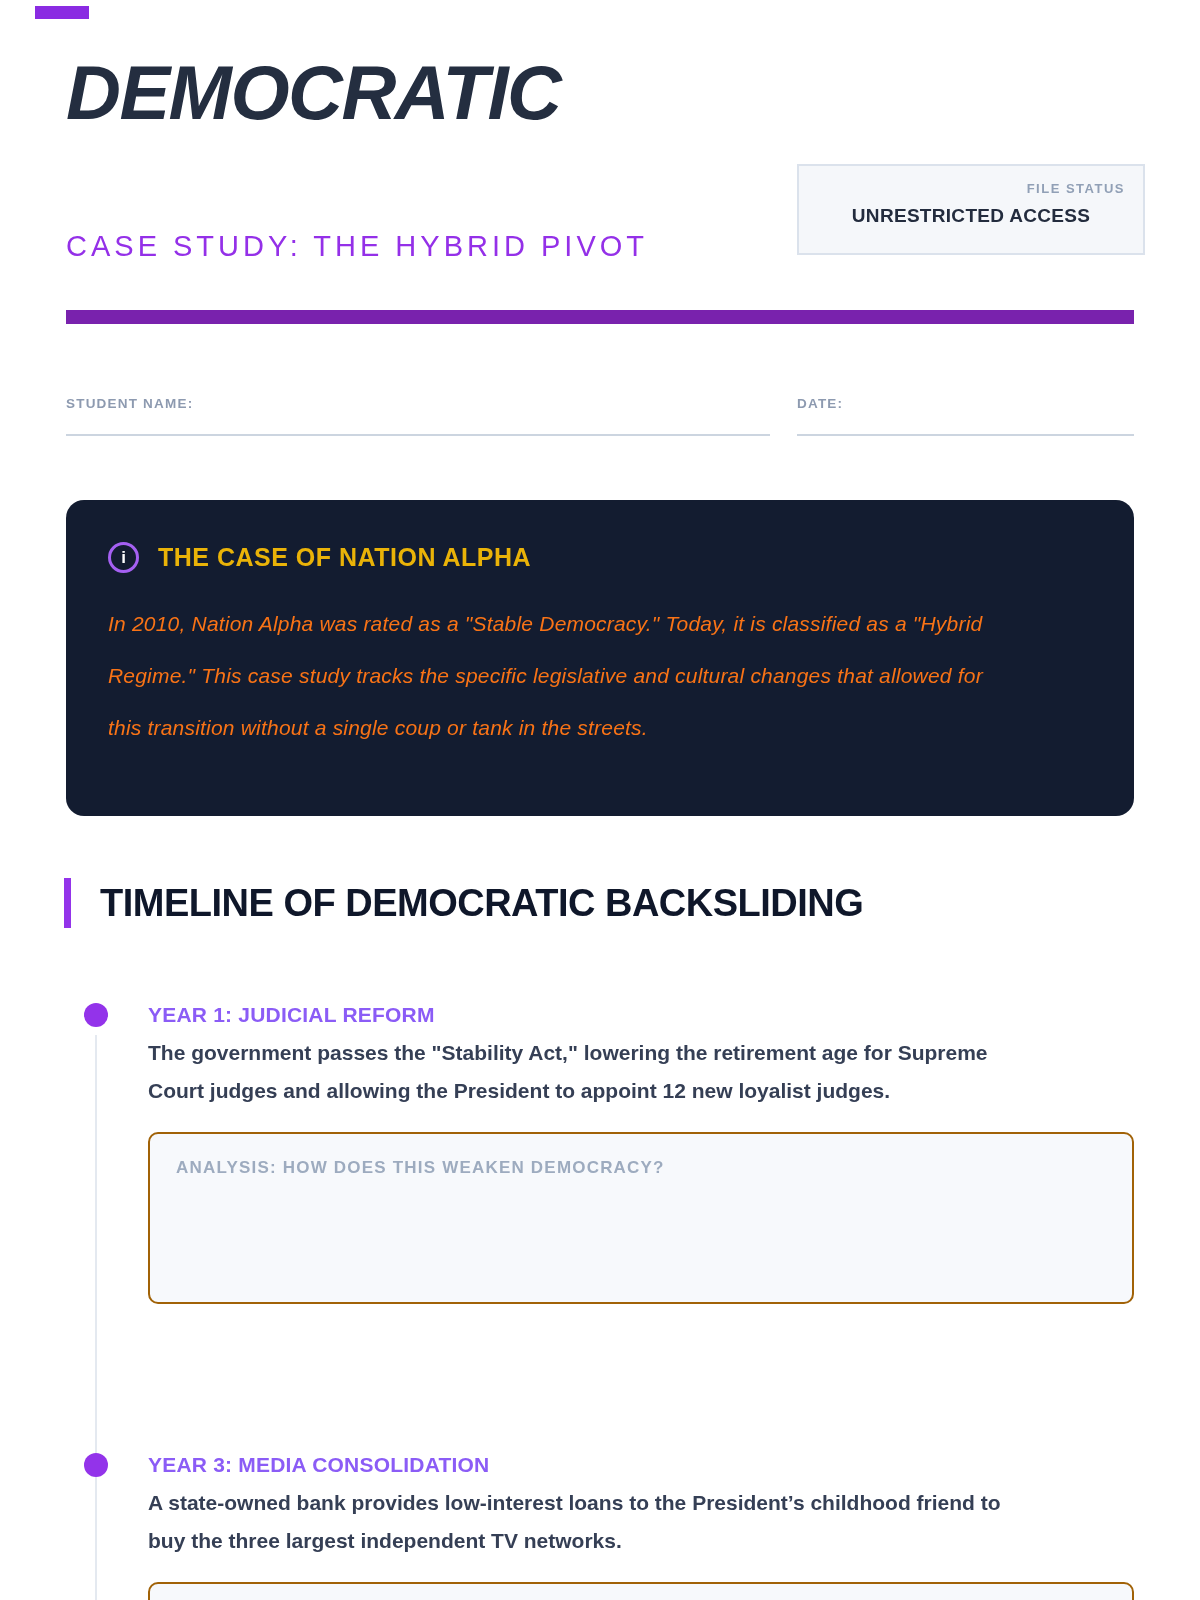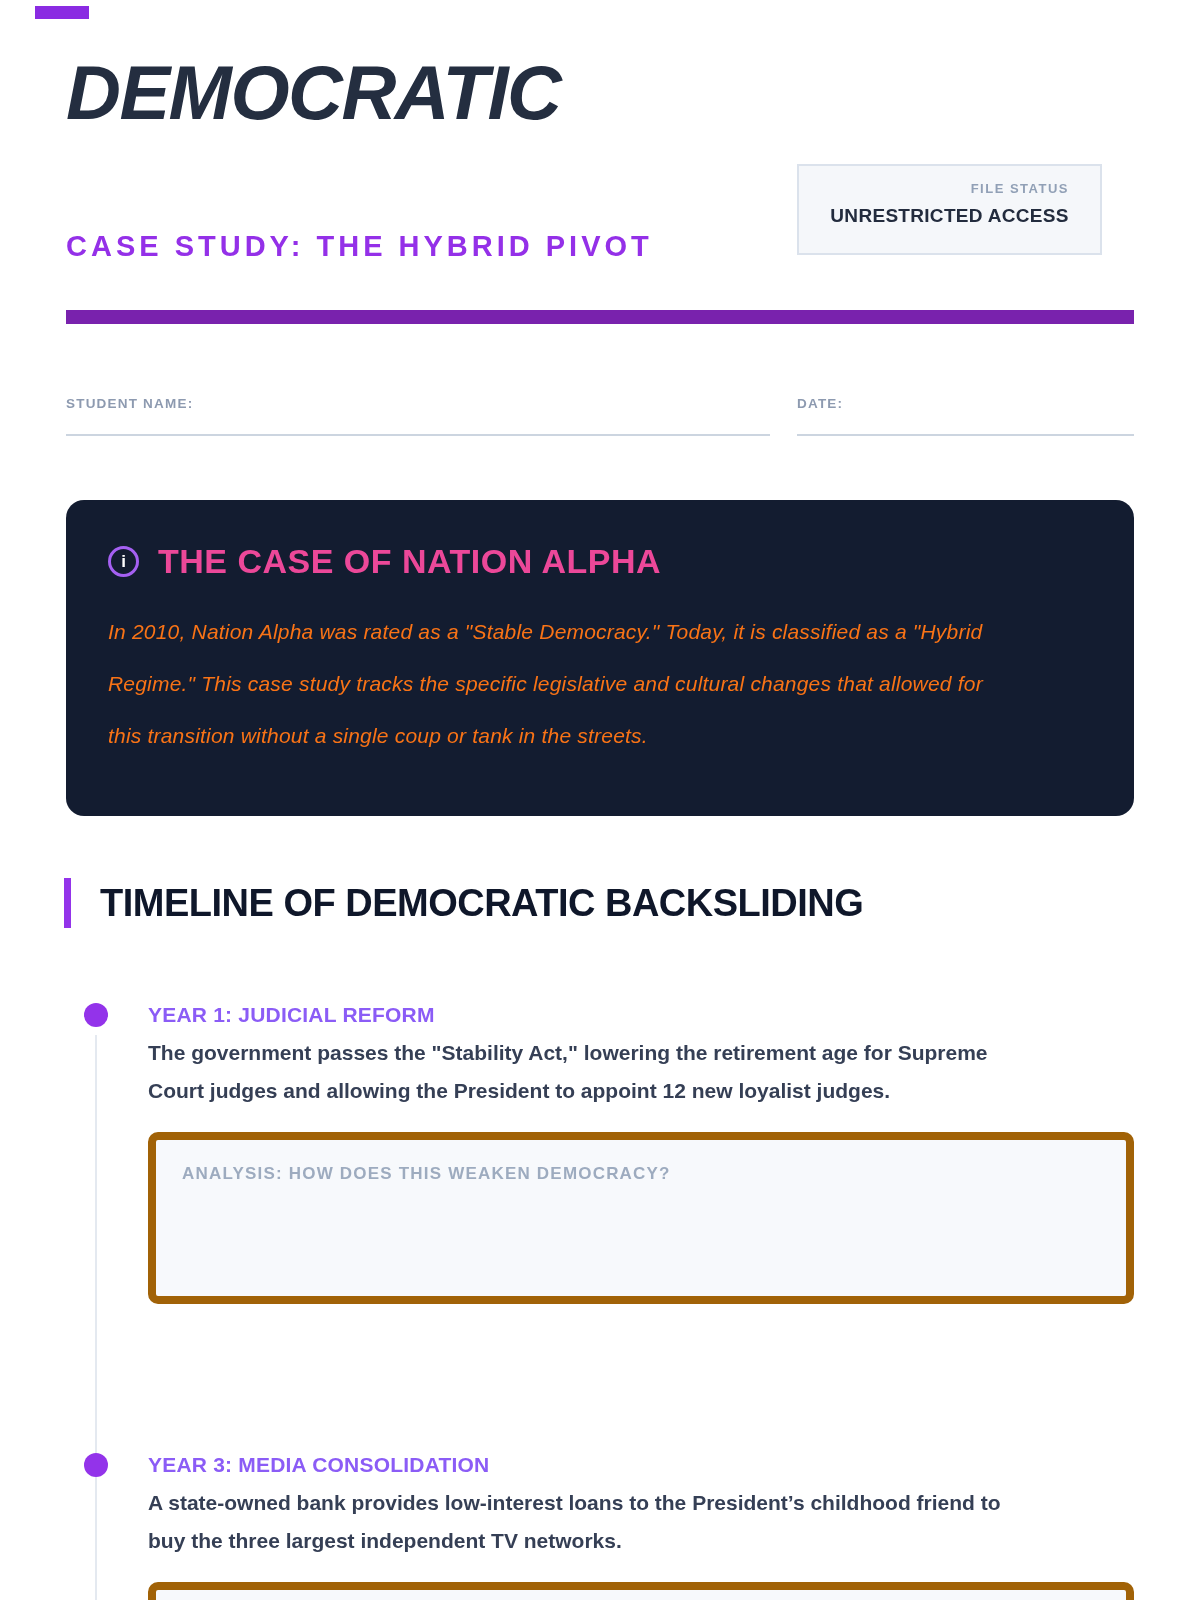--- a/index.html
+++ b/index.html
@@ -14,26 +14,26 @@
   .top-accent { position:absolute; left:35px; top:6px; width:54px; height:13px; background:#8a2be2; }
 
   
   .title {
     position:absolute; left:66px; top:50px;
     font-size:76px; line-height:85px; font-weight:900;
     letter-spacing:-1.5px; color:#242e40;font-style:italic;
   }
   .subtitle {
     position:absolute; left:66px; top:230px;
-    font-size:29px; font-weight:700; letter-spacing:4px; color:#9430e8;
+    font-size:29px; font-weight:400; letter-spacing:4px; color:#9430e8;
   }
   .file-status {
-    position:absolute; left:797px; top:164px; width:305px; height:91px;
+    position:absolute; left:797px; top:164px; width:348px; height:91px;
     background:#f5f7fa; border:2px solid #dbe2ec;
-    text-align:right; padding:15px 31px;
+    text-align:right; padding:15px 18px;
   }
   .fs-label { font-size:13px; font-weight:700; color:#91a0b6; letter-spacing:1.5px; }
   .fs-value { font-size:19px; font-weight:700; color:#232c3e; margin-top:9px; letter-spacing:0.3px;text-align:center; }
 
   .divider { position:absolute; left:66px; top:310px; width:1068px; height:14px; background:#7922ad; }
 
   
   .field { position:absolute; top:396px; }
   .field-student { left:66px; width:704px; }
   .field-date { left:797px; width:337px; }
@@ -44,21 +44,21 @@
   .case-box {
     position:absolute; left:66px; top:500px; width:1068px; height:316px;
     background:#131c30; border-radius:18px; padding:42px 42px;
   }
   .case-head { display:flex; align-items:center; }
   .info-icon {
     width:31px; height:31px; border-radius:50%; border:3px solid #a560f2;
     color:#ffffff; display:flex; align-items:center; justify-content:center;
     font-size:17px; font-weight:700; flex:0 0 auto;
   }
-  .case-title { margin-left:19px; font-size:34px; font-weight:800; color:#ec4899; letter-spacing:0.5px; }
+  .case-title { margin-left:19px; font-size:25px; font-weight:800; color:#eab308; letter-spacing:0.5px; }
   .case-body {
     margin-top:25px; font-style:italic; font-size:21px; line-height:52px;
     color:#f97316; width:880px; letter-spacing:0.2px;
   }
 
   
   .section-heading { position:absolute; left:64px; top:878px; display:flex; align-items:center; }
   .sh-bar { width:7px; height:50px; background:#9333ea; margin-right:29px; flex:0 0 auto; }
   .sh-text { font-size:38px; font-weight:900; color:#0f172a; letter-spacing:-0.5px; line-height:50px; }
 
@@ -66,21 +66,21 @@
   .timeline { position:absolute; left:66px; top:980px; width:1068px; height:620px; }
   .tl-line { position:absolute; left:29px; top:55px; width:2px; height:565px; background:#e4e9f0; }
   .event { position:absolute; left:0; width:100%; padding-left:82px; }
   .event-1 { top:22px; }
   .event-2 { top:472px; }
   .bullet { position:absolute; left:18px; top:1px; width:24px; height:24px; border-radius:50%; background:#9333ea; }
   .event-title { font-size:21px; font-weight:800; color:#8b5cf6; line-height:26px; letter-spacing:0.2px; }
   .event-desc { margin-top:6px; font-size:21px; font-weight:700; color:#353f55; line-height:38px; max-width:890px; }
   .analysis-box {
     margin-top:22px; height:172px; width:100%;
-    background:#f7f9fc; border:8px solid #a16207; border-radius:10px;
+    background:#f7f9fc; border:2px solid #a16207; border-radius:10px;
     padding:24px 26px;
   }
   .analysis-ph { font-size:17px; font-weight:700; color:#9dabbf; letter-spacing:1.2px; }
 </style>
 </head>
 <body>
 
 <div class="page">
 
   <div class="top-accent"></div>

